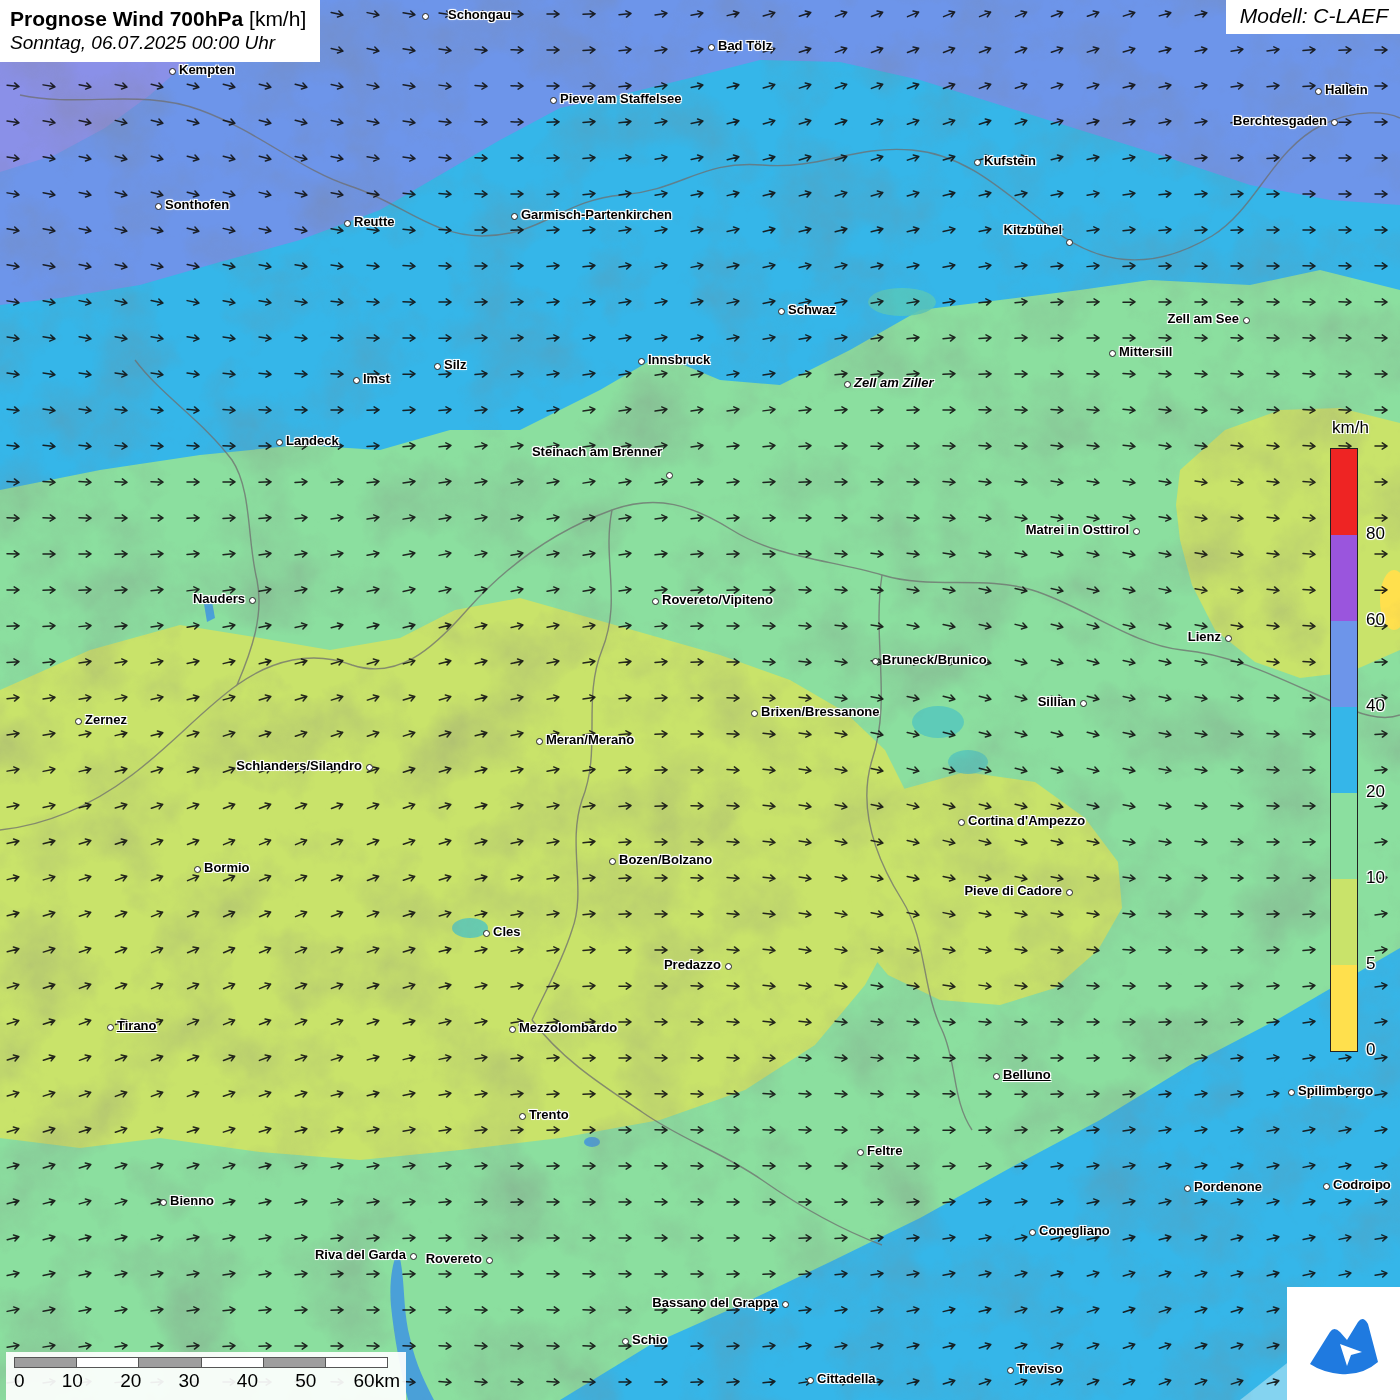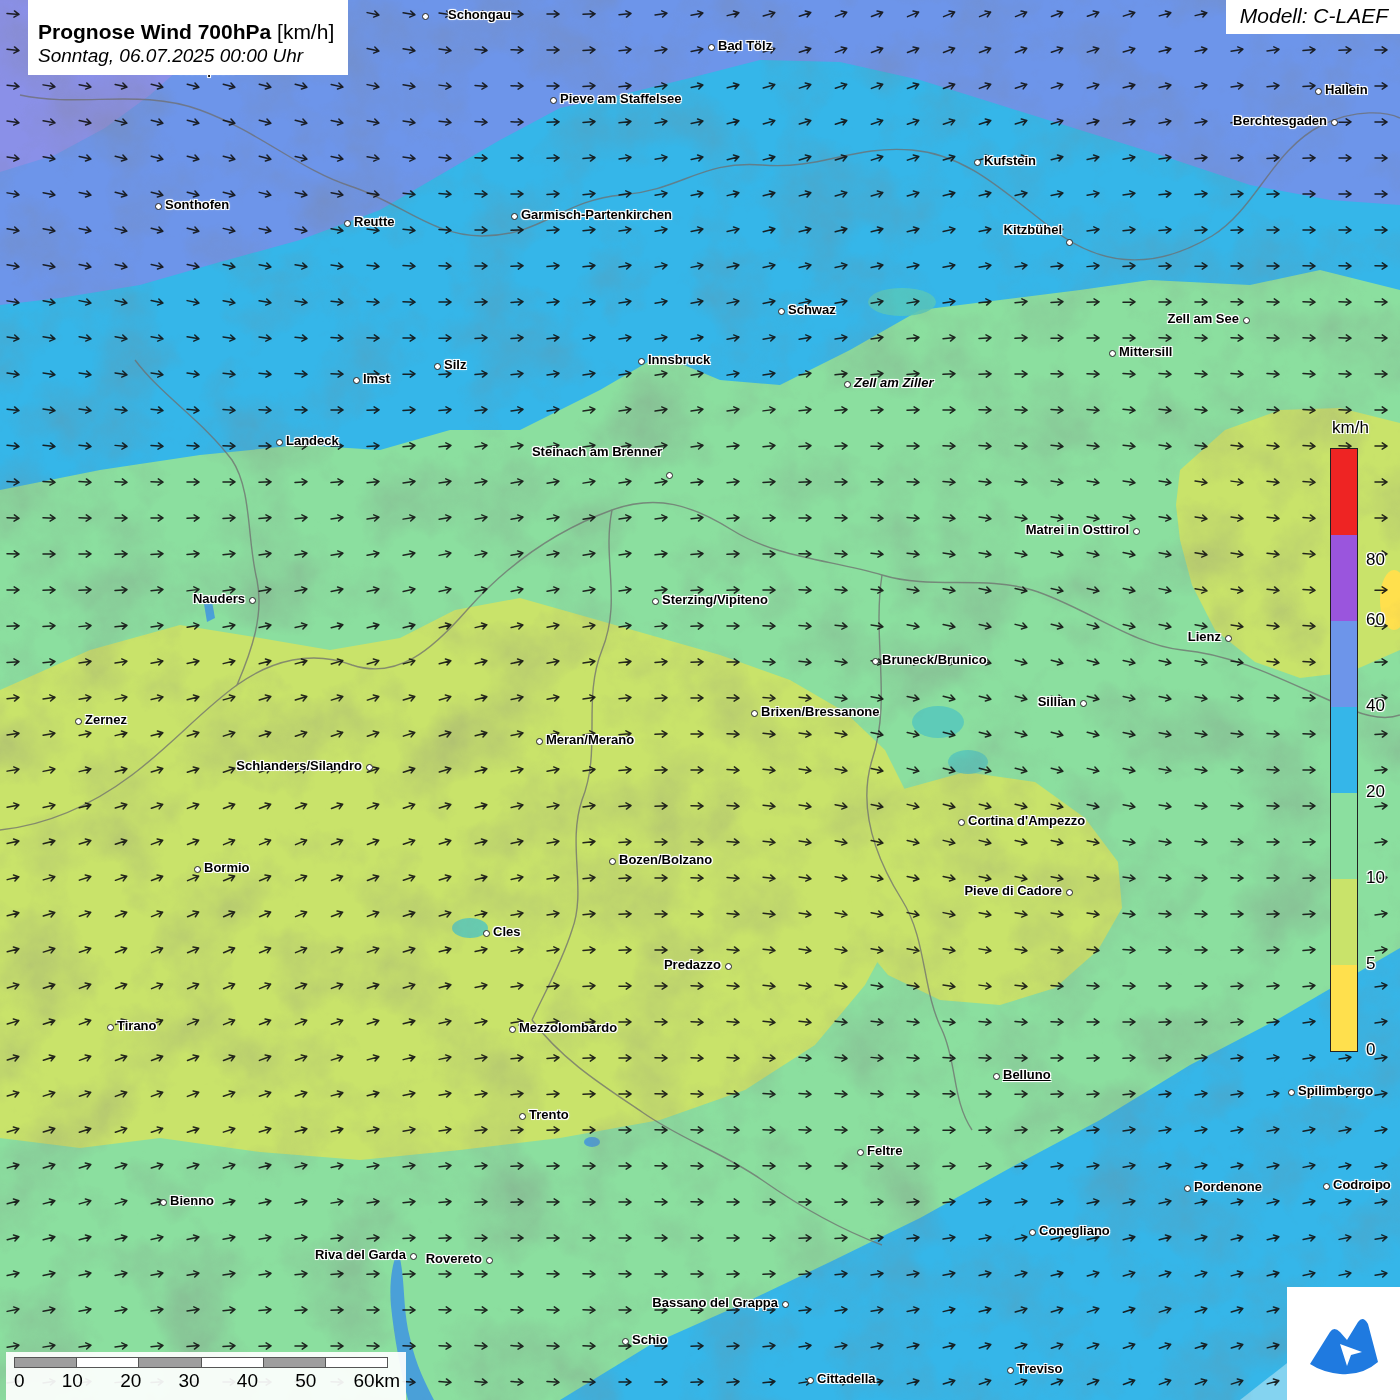--- a/index.html
+++ b/index.html
@@ -1,20 +1,20 @@
 <!DOCTYPE html>
 <html><head>
 <meta charset="utf-8">
 <style>
   html,body{margin:0;padding:0;background:#e0e0e0;}
   .map{position:relative;width:1400px;height:1400px;overflow:hidden;
        font-family:"Liberation Sans",sans-serif;background:#8bdf9f;}
   .map-svg{position:absolute;left:0;top:0;}
   .panel{position:absolute;background:#ffffff;color:#000;}
-  .title-panel{left:0;top:0;padding:19px 14px 7px 10px;margin-left:28px;}
+  .title-panel{left:0;top:0;padding:6px 14px 7px 10px;}
   .t1{font-size:21px;font-weight:bold;line-height:1.2;}
   .t1 .unit{font-weight:normal;}
   .t2{font-size:19px;font-style:italic;line-height:1.25;}
   .model-panel{right:0;top:0;padding:4px 12px 6px 14px;font-size:21px;font-style:italic;}
   .halo{text-shadow:-1px -1px 0 #fff,1px -1px 0 #fff,-1px 1px 0 #fff,1px 1px 0 #fff,0 0 3px #fff;}
   .city-layer{position:absolute;left:0;top:0;width:1400px;height:1400px;}
   .city-marker{position:absolute;width:7px;height:7px;border-radius:50%;background:#fff;
        border:1.5px solid #222;box-sizing:border-box;}
   .city-label{position:absolute;font-size:13px;font-weight:bold;color:#000;white-space:nowrap;
        text-shadow:-1px -1px 0 #fff,1px -1px 0 #fff,-1px 1px 0 #fff,1px 1px 0 #fff,0 0 3px #fff;}
@@ -1653,21 +1653,21 @@
       <div class="city-label" style="top: 375px; left: 854px; font-style: italic;">Zell am Ziller</div>
       <div class="city-marker" style="left: 276px; top: 439px;"></div>
       <div class="city-label" style="top: 433px; left: 286px;">Landeck</div>
       <div class="city-marker" style="left: 666px; top: 472px;"></div>
       <div class="city-label" style="top: 444px; right: 738px;">Steinach am Brenner</div>
       <div class="city-marker" style="left: 1133px; top: 528px;"></div>
       <div class="city-label" style="top: 522px; right: 271px;">Matrei in Osttirol</div>
       <div class="city-marker" style="left: 249px; top: 597px;"></div>
       <div class="city-label" style="top: 591px; right: 1155px;">Nauders</div>
       <div class="city-marker" style="left: 652px; top: 598px;"></div>
-      <div class="city-label" style="top: 592px; left: 662px;">Sterzing/Vipiteno</div>
+      <div class="city-label" style="top: 592px; left: 662px;">Rovereto/Vipiteno</div>
       <div class="city-marker" style="left: 1225px; top: 635px;"></div>
       <div class="city-label" style="top: 629px; right: 179px;">Lienz</div>
       <div class="city-marker" style="left: 872px; top: 658px;"></div>
       <div class="city-label" style="top: 652px; left: 882px;">Bruneck/Brunico</div>
       <div class="city-marker" style="left: 1080px; top: 700px;"></div>
       <div class="city-label" style="top: 694px; right: 324px;">Sillian</div>
       <div class="city-marker" style="left: 751px; top: 710px;"></div>
       <div class="city-label" style="top: 704px; left: 761px;">Brixen/Bressanone</div>
       <div class="city-marker" style="left: 75px; top: 718px;"></div>
       <div class="city-label" style="top: 712px; left: 85px;">Zernez</div>
@@ -1681,21 +1681,21 @@
       <div class="city-label" style="top: 852px; left: 619px;">Bozen/Bolzano</div>
       <div class="city-marker" style="left: 194px; top: 866px;"></div>
       <div class="city-label" style="top: 860px; left: 204px;">Bormio</div>
       <div class="city-marker" style="left: 1066px; top: 889px;"></div>
       <div class="city-label" style="top: 883px; right: 338px;">Pieve di Cadore</div>
       <div class="city-marker" style="left: 483px; top: 930px;"></div>
       <div class="city-label" style="top: 924px; left: 493px;">Cles</div>
       <div class="city-marker" style="left: 725px; top: 963px;"></div>
       <div class="city-label" style="top: 957px; right: 679px;">Predazzo</div>
       <div class="city-marker" style="left: 107px; top: 1024px;"></div>
-      <div class="city-label" style="top: 1018px; left: 117px;">Tirano</div>
+      <div class="city-label" style="top: 1018px; left: 117px; text-decoration: underline;">Tirano</div>
       <div class="city-marker" style="left: 509px; top: 1026px;"></div>
       <div class="city-label" style="top: 1020px; left: 519px;">Mezzolombardo</div>
       <div class="city-marker" style="left: 993px; top: 1073px;"></div>
       <div class="city-label" style="top: 1067px; left: 1003px; text-decoration: underline;">Belluno</div>
       <div class="city-marker" style="left: 1288px; top: 1089px;"></div>
       <div class="city-label" style="top: 1083px; left: 1298px;">Spilimbergo</div>
       <div class="city-marker" style="left: 519px; top: 1113px;"></div>
       <div class="city-label" style="top: 1107px; left: 529px;">Trento</div>
       <div class="city-marker" style="left: 857px; top: 1149px;"></div>
       <div class="city-label" style="top: 1143px; left: 867px;">Feltre</div>
@@ -1738,21 +1738,21 @@
     <div class="legend-bar">
         <div class="legend-seg" style="background: rgb(238, 36, 35);"></div>
         <div class="legend-seg" style="background: rgb(154, 85, 221);"></div>
         <div class="legend-seg" style="background: rgb(109, 149, 234);"></div>
         <div class="legend-seg" style="background: rgb(53, 182, 233);"></div>
         <div class="legend-seg" style="background: rgb(139, 223, 159);"></div>
         <div class="legend-seg" style="background: rgb(201, 227, 106);"></div>
         <div class="legend-seg" style="background: rgb(255, 224, 77);"></div>
       </div>
     <div>
-        <div class="legend-tick halo" style="top: 116px; margin-top: 26px;">80</div>
+        <div class="legend-tick halo" style="top: 116px;">80</div>
         <div class="legend-tick halo" style="top: 202px;">60</div>
         <div class="legend-tick halo" style="top: 288px;">40</div>
         <div class="legend-tick halo" style="top: 374px;">20</div>
         <div class="legend-tick halo" style="top: 460px;">10</div>
         <div class="legend-tick halo" style="top: 546px;">5</div>
         <div class="legend-tick halo" style="top: 632px;">0</div>
       </div>
   </div>
 
   <div class="panel scalebar">

